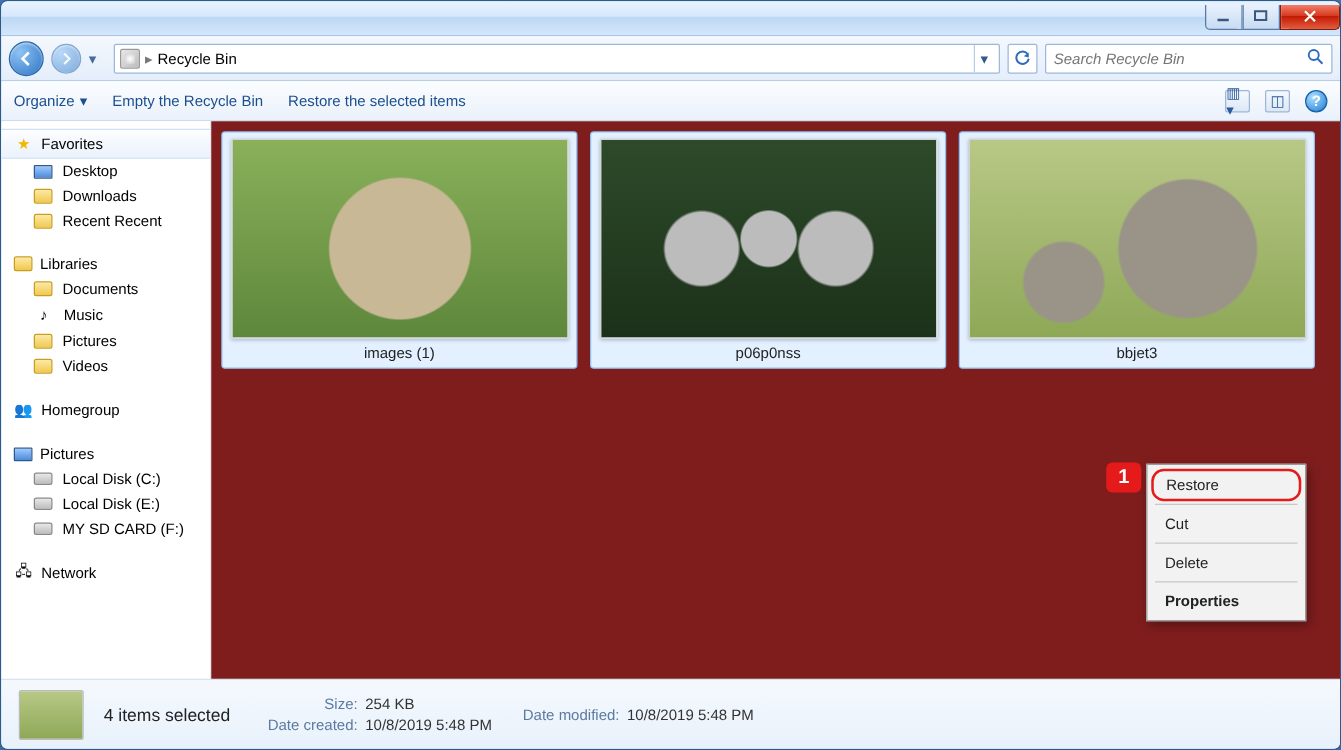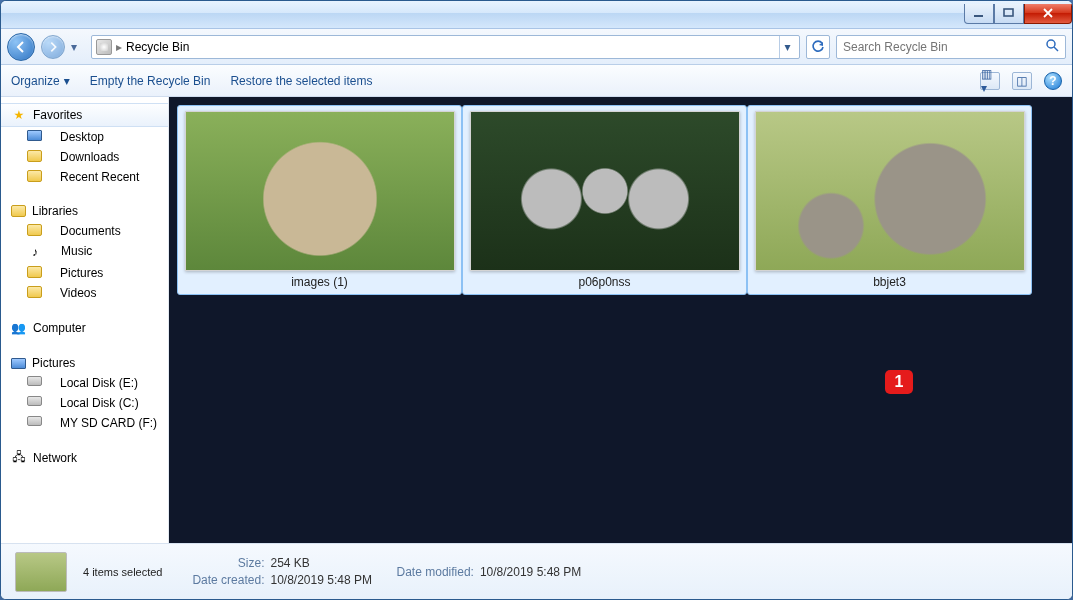--- a/index.html
+++ b/index.html
@@ -25,45 +25,45 @@
   .nav-dd{width:14px;color:#4a6a9a;cursor:pointer}
   .breadcrumb{flex:1;height:24px;background:#fff;border:1px solid #9db8d8;border-radius:2px;display:flex;align-items:center;
     padding:0 4px;gap:4px}
   .bc-icon{width:16px;height:16px;background:linear-gradient(135deg,#e8e8e8,#bcbcbc);border:1px solid #999;border-radius:2px;position:relative}
   .bc-icon::after{content:"";position:absolute;inset:3px;background:radial-gradient(#fff,#ccc);border-radius:1px}
   .bc-sep{color:#777}
   .bc-dd{margin-left:auto;width:16px;height:22px;border-left:1px solid #b8cde6;display:flex;align-items:center;justify-content:center;color:#335a8c;cursor:pointer}
   .refresh{width:24px;height:24px;background:#fff;border:1px solid #9db8d8;border-radius:2px;display:flex;align-items:center;
     justify-content:center;color:#2d6bbd;cursor:pointer}
   .search{width:230px;height:24px;background:#fff;border:1px solid #9db8d8;border-radius:2px;display:flex;align-items:center;padding:0 6px}
-  .search input{flex:1;border:none;outline:none;color:#b91c1c}
+  .search input{flex:1;border:none;outline:none;font-style:italic;color:#b91c1c}
   .search-icon{color:#2d6bbd;cursor:pointer}
   
   .toolbar{height:32px;background:linear-gradient(180deg,#fbfdff,#eaf1fb);border-bottom:1px solid #cfdcee;
     display:flex;align-items:center;padding:0 10px;gap:20px}
   .tb-link{color:#1b4f8f;cursor:pointer;display:flex;align-items:flex-start;gap:4px}
   .tb-right{margin-left:auto;display:flex;align-items:center;gap:12px}
   .tb-ico{width:20px;height:18px;border:1px solid #9cb6d6;background:linear-gradient(#f5f9fe,#dce8f6);border-radius:2px;cursor:pointer;
     display:flex;align-items:center;justify-content:center;color:#2d5a9a}
   .help-ico{width:18px;height:18px;border-radius:50%;background:radial-gradient(circle at 35% 30%,#aee0ff,#1978d4);
     color:#fff;display:flex;align-items:center;justify-content:center;font-weight:bold;border:1px solid #1560a8;cursor:pointer}
   
   .body{flex:1;display:flex;min-height:0}
   .sidebar{width:168px;background:#fff;border-right:1px solid #e3e9f2;padding:6px 0;overflow-y:auto}
   .side-group{margin-bottom:14px}
   .side-head{display:flex;align-items:center;gap:6px;padding:3px 10px;cursor:pointer}
   .side-head.fav{background:linear-gradient(180deg,#fdfeff,#eaf2fc);border:1px solid #cfe0f4;border-left:none;border-right:none}
-  .side-item{display:flex;align-items:flex-start;gap:18px;padding:3px 10px 3px 26px;cursor:pointer}
+  .side-item{display:flex;align-items:center;gap:8px;padding:3px 10px 3px 26px;cursor:pointer}
   .ico{width:16px;height:16px;flex-shrink:0;display:flex;align-items:center;justify-content:center}
   .star{color:#f5b500}
   .folder{background:linear-gradient(#fce9a7,#f0c94e);border:1px solid #c99e1c;border-radius:2px;width:15px;height:12px}
   .monitor{width:15px;height:11px;background:linear-gradient(#9ec9ff,#4d8cd8);border:1px solid #305a8e;border-radius:1px}
   .drive{width:15px;height:10px;background:linear-gradient(#e8e8e8,#bcbcbc);border:1px solid #888;border-radius:2px}
   
-  .content{flex:1;background:#0f172a;padding:8px;overflow:auto;display:flex;flex-wrap:wrap;align-content:flex-start;position:relative}
+  .content{flex:1;background:#7f1d1d;padding:8px;overflow:auto;display:flex;flex-wrap:wrap;align-content:flex-start;gap:10px;position:relative}
   .thumb{width:285px;border:1px solid transparent;border-radius:3px;padding:5px;display:flex;flex-direction:column;align-items:center;cursor:pointer}
   .thumb.sel{background:#e2f0ff;border-color:#8cc1f4}
   .thumb-img{width:270px;height:160px;background:#5a7a4a;border:1px solid #d4d4d4;box-shadow:0 1px 3px rgba(0,0,0,.25);
     display:flex;align-items:center;justify-content:center;position:relative;overflow:hidden}
   .thumb-label{margin-top:4px;color:#222}
   
   .raccoon{background:radial-gradient(circle at 50% 55%, #c9b896 0 35%, transparent 36%),
     radial-gradient(circle at 40% 45%, #2a2a2a 0 10%, transparent 11%),
     radial-gradient(circle at 60% 45%, #2a2a2a 0 10%, transparent 11%),
     linear-gradient(180deg,#8ab05a,#5d873b)}
@@ -87,21 +87,21 @@
     color:#fff;font-size:16px;font-weight:bold;display:flex;align-items:center;justify-content:center;z-index:5}
   
   .details{height:56px;border-top:1px solid #d7e2f0;background:linear-gradient(180deg,#f5f9fe,#e8f1fb);
     display:flex;align-items:center;padding:6px 14px;gap:16px;color:#444}
   .det-thumb{width:52px;height:40px;background:linear-gradient(#b8c886,#8ea857);border:1px solid #bbb;border-radius:2px}
   .det-col{display:flex;flex-direction:column;gap:3px}
   .det-row{display:flex;gap:6px}
   .det-label{color:#5c7aa0;text-align:right;min-width:86px}
   .det-val{color:#333}
   .stars{color:#b9cdea;letter-spacing:1px}
-  .det-title{font-size:11px;color:#222}
+  .det-title{font-size:14px;color:#222}
 </style>
 </head>
 <body>
 
 <div class="window">
 
   <div class="titlebar">
     <div class="win-controls">
       <div class="win-btn min">
         <svg viewBox="0 0 12 10">
@@ -208,35 +208,35 @@
             <span>Pictures</span>
           </div>
         <div class="side-item">
             <span class="ico folder"></span>
             <span>Videos</span>
           </div>
       </div>
       <div class="side-group">
         <div class="side-head">
             <span class="ico">👥</span>
-            <span>Computer</span>
+            <span>Homegroup</span>
           </div>
       </div>
       <div class="side-group">
         <div class="side-head">
             <span class="ico monitor"></span>
             <span>Pictures</span>
           </div>
         <div class="side-item">
             <span class="ico drive"></span>
+            <span>Local Disk (C:)</span>
+          </div>
+        <div class="side-item">
+            <span class="ico drive"></span>
             <span>Local Disk (E:)</span>
-          </div>
-        <div class="side-item">
-            <span class="ico drive"></span>
-            <span>Local Disk (C:)</span>
           </div>
         <div class="side-item">
             <span class="ico drive"></span>
             <span>MY SD CARD (F:)</span>
           </div>
       </div>
       <div class="side-group">
         <div class="side-head">
             <span class="ico">🖧</span>
             <span>Network</span>
@@ -252,20 +252,29 @@
       <div class="thumb sel">
         <div class="thumb-img lemurs"></div>
         <div class="thumb-label">p06p0nss</div>
       </div>
       <div class="thumb sel">
         <div class="thumb-img elephants"></div>
         <div class="thumb-label">bbjet3</div>
       </div>
 
       <div class="callout">1</div>
+      <div class="ctx">
+        <div class="ctx-item hl">Restore</div>
+        <div class="ctx-sep"></div>
+        <div class="ctx-item">Cut</div>
+        <div class="ctx-sep"></div>
+        <div class="ctx-item">Delete</div>
+        <div class="ctx-sep"></div>
+        <div class="ctx-item prop">Properties</div>
+      </div>
     </div>
   </div>
 
   <div class="details">
     <div class="det-thumb"></div>
     <div class="det-col">
       <span class="det-title">4 items selected</span>
     </div>
     <div class="det-col">
       <div class="det-row">

